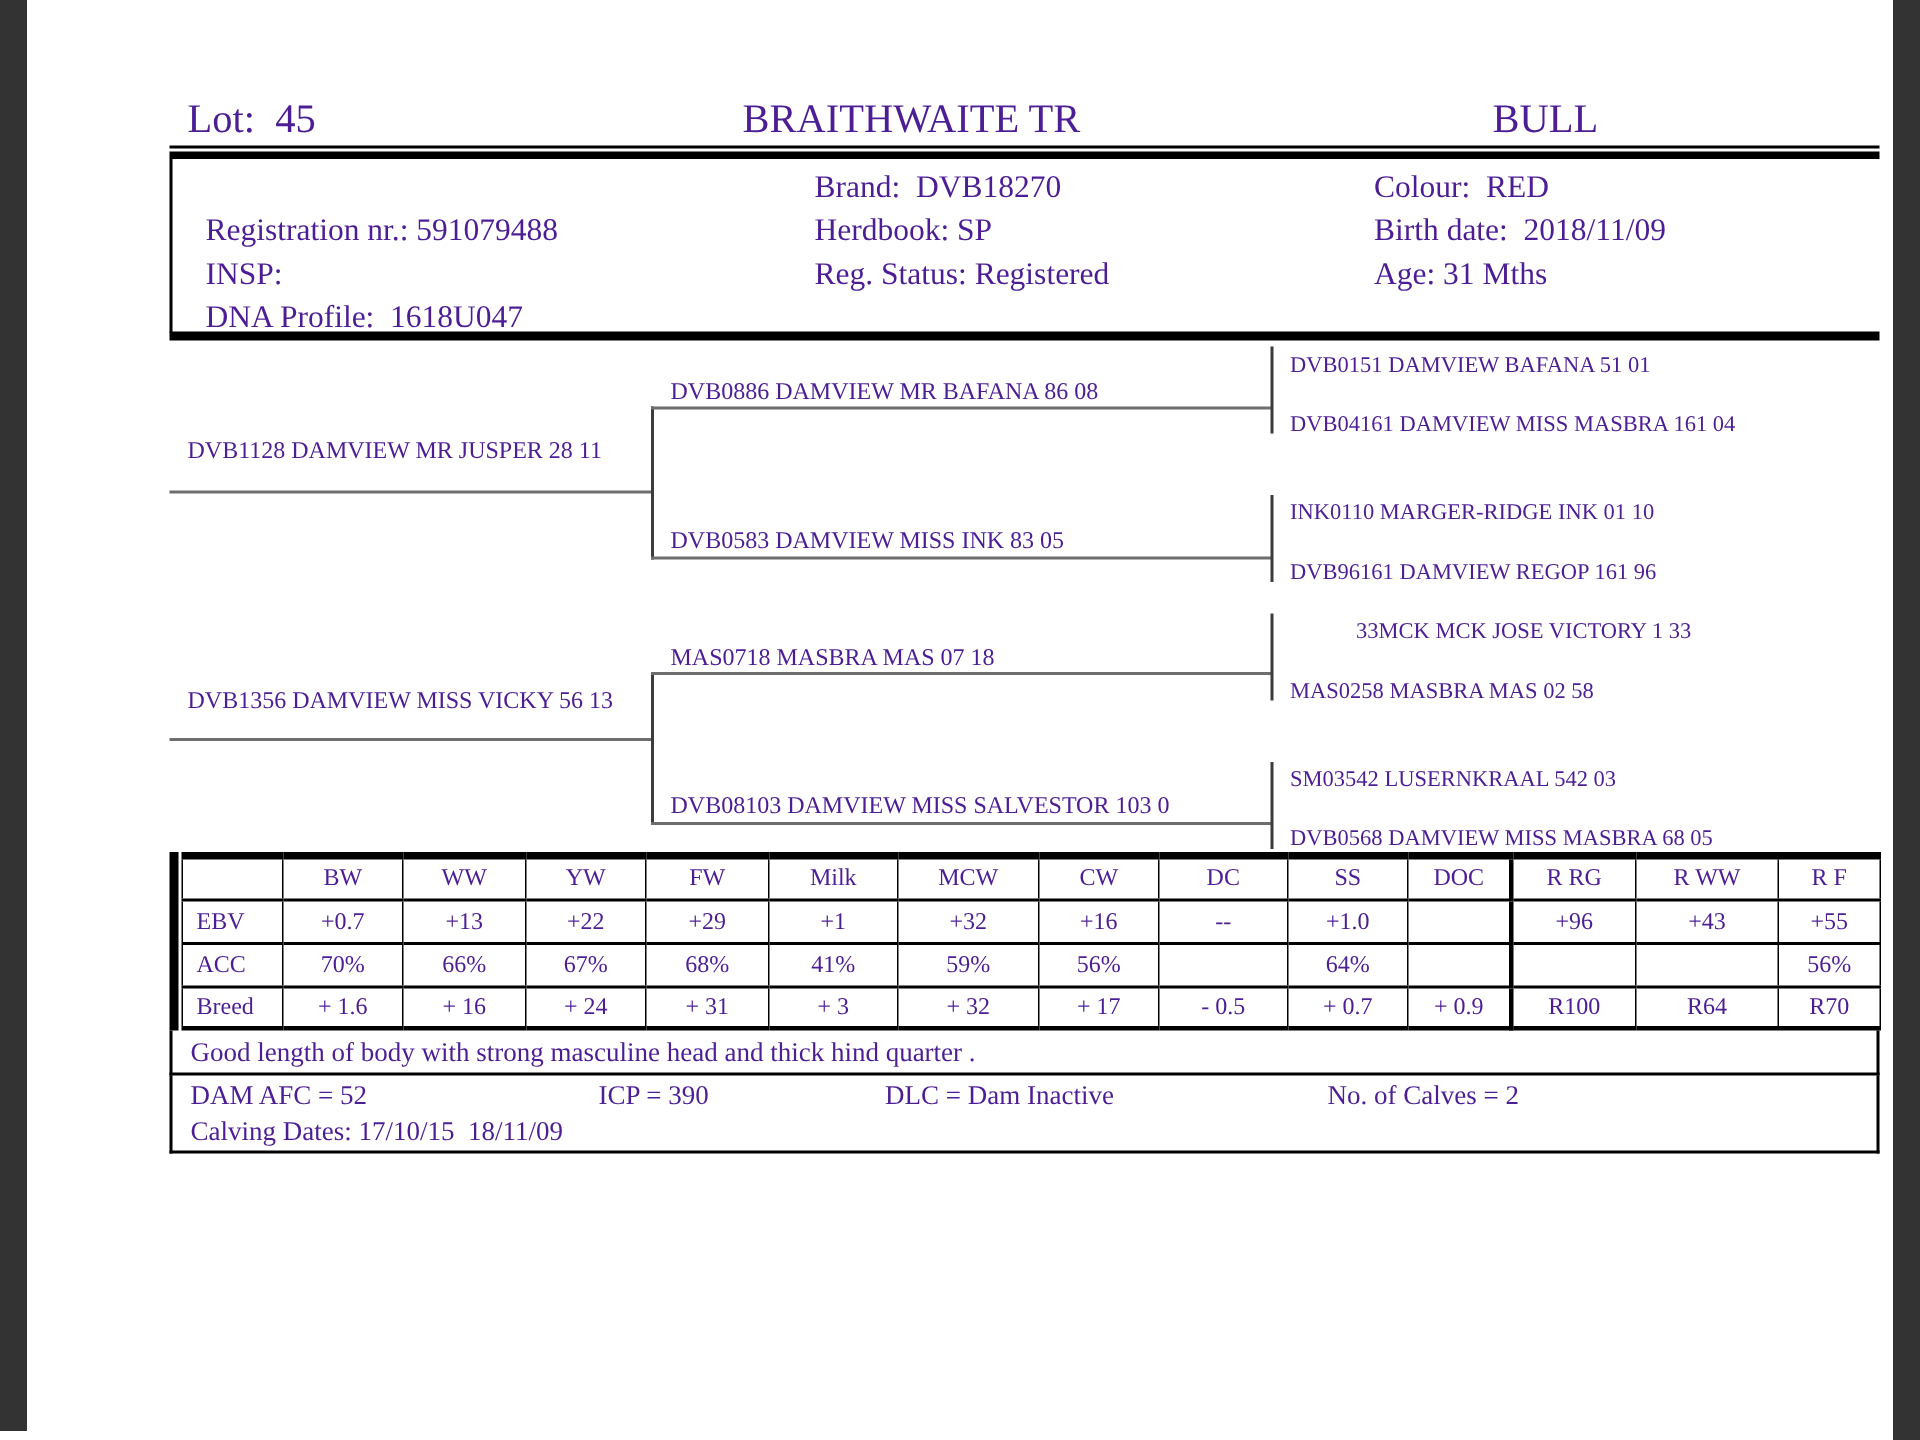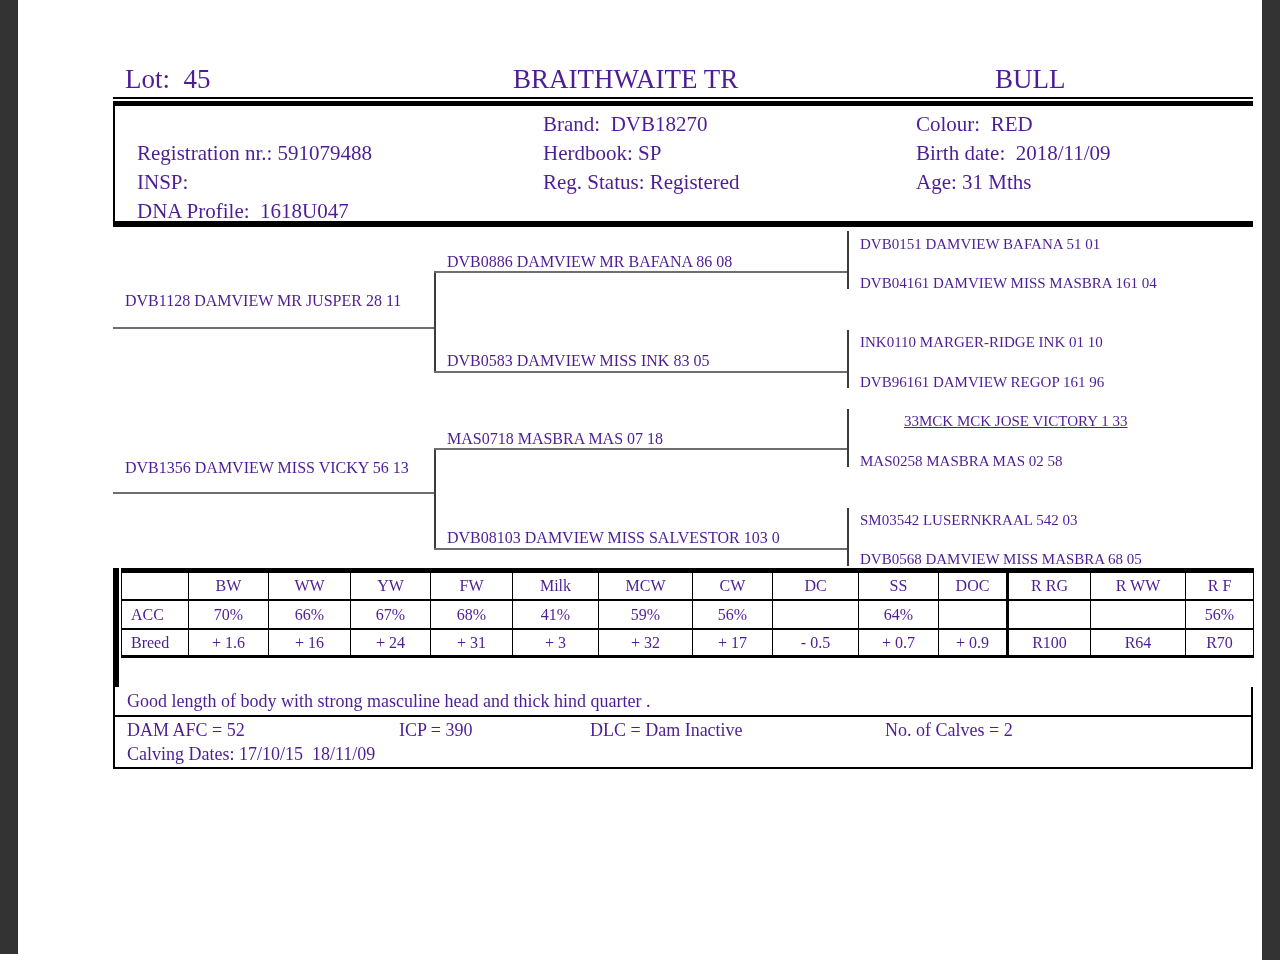--- a/index.html
+++ b/index.html
@@ -35,21 +35,21 @@
 </style>
 </head>
 <body>
 
 <div class="page">
 
   <div class="edgebar" style="left:0;height:954px;"></div>
   <div class="edgebar" style="left:1262px;height:960px;"></div>
 
   <div class="abs hdr pre" style="left:125px;top:64px;">Lot:  45</div>
-  <div class="abs hdr" style="left:513px;top:64px;text-align:right;">BRAITHWAITE TR</div>
+  <div class="abs hdr" style="left:495px;top:64px;text-align:right;">BRAITHWAITE TR</div>
   <div class="abs hdr" style="left:995px;top:64px;">BULL</div>
   <div class="rule" style="left:113px;top:97px;width:1140px;height:2px;"></div>
   <div class="rule" style="left:113px;top:101px;width:1140px;height:5px;"></div>
 
   <div class="rule" style="left:113px;top:106px;width:2px;height:116px;"></div>
   <div class="abs info" style="left:137px;top:139px;">Registration nr.: 591079488</div>
   <div class="abs info" style="left:137px;top:168px;">INSP:</div>
   <div class="abs info pre" style="left:137px;top:197px;">DNA Profile:  1618U047</div>
   <div class="abs info pre" style="left:543px;top:110px;">Brand:  DVB18270</div>
   <div class="abs info" style="left:543px;top:139px;">Herdbook: SP</div>
@@ -63,21 +63,21 @@
   <div class="abs ped wrapname" style="left:125px;top:458px;">DVB1356 DAMVIEW MISS VICKY 56 13</div>
   <div class="abs ped" style="left:447px;top:252px;">DVB0886 DAMVIEW MR BAFANA 86 08</div>
   <div class="abs ped" style="left:447px;top:351px;text-align:right;">DVB0583 DAMVIEW MISS INK 83 05</div>
   <div class="abs ped" style="left:447px;top:429px;">MAS0718 MASBRA MAS 07 18</div>
   <div class="abs ped" style="left:447px;top:528px;">DVB08103 DAMVIEW MISS SALVESTOR 103 0</div>
 
   <div class="abs ped-ggp" style="left:860px;top:235px;">DVB0151 DAMVIEW BAFANA 51 01</div>
   <div class="abs ped-ggp" style="left:860px;top:274px;">DVB04161 DAMVIEW MISS MASBRA 161 04</div>
   <div class="abs ped-ggp" style="left:860px;top:333px;">INK0110 MARGER-RIDGE INK 01 10</div>
   <div class="abs ped-ggp" style="left:860px;top:373px;">DVB96161 DAMVIEW REGOP 161 96</div>
-  <div class="abs ped-ggp" style="left:904px;top:412px;text-decoration:underline;">33MCK MCK JOSE VICTORY 1 33</div>
+  <div class="abs ped-ggp" style="left:904px;top:412px;">33MCK MCK JOSE VICTORY 1 33</div>
   <div class="abs ped-ggp" style="left:860px;top:452px;">MAS0258 MASBRA MAS 02 58</div>
   <div class="abs ped-ggp" style="left:860px;top:511px;">SM03542 LUSERNKRAAL 542 03</div>
   <div class="abs ped-ggp" style="left:860px;top:550px;">DVB0568 DAMVIEW MISS MASBRA 68 05</div>
 
   <div class="pl" style="left:113px;top:327px;width:322px;height:2px;"></div>
   <div class="pl" style="left:113px;top:492px;width:322px;height:2px;"></div>
   <div class="plv" style="left:434px;top:271px;width:2px;height:102px;"></div>
   <div class="plv" style="left:434px;top:448px;width:2px;height:102px;"></div>
   <div class="pl" style="left:434px;top:271px;width:414px;height:2px;"></div>
   <div class="pl" style="left:434px;top:371px;width:414px;height:2px;"></div>
@@ -116,20 +116,36 @@
       <td>Milk</td>
       <td>MCW</td>
       <td>CW</td>
       <td>DC</td>
       <td>SS</td>
       <td class="thickR">DOC</td>
       <td>R RG</td>
       <td>R WW</td>
       <td>R F</td>
     </tr>
+    <tr class="r-ebv">
+      <td class="lbl">EBV</td>
+      <td>+0.7</td>
+      <td>+13</td>
+      <td>+22</td>
+      <td>+29</td>
+      <td>+1</td>
+      <td>+32</td>
+      <td>+16</td>
+      <td>--</td>
+      <td>+1.0</td>
+      <td class="thickR"></td>
+      <td>+96</td>
+      <td>+43</td>
+      <td>+55</td>
+    </tr>
     <tr class="r-acc">
       <td class="lbl">ACC</td>
       <td>70%</td>
       <td>66%</td>
       <td>67%</td>
       <td>68%</td>
       <td>41%</td>
       <td>59%</td>
       <td>56%</td>
       <td></td>

